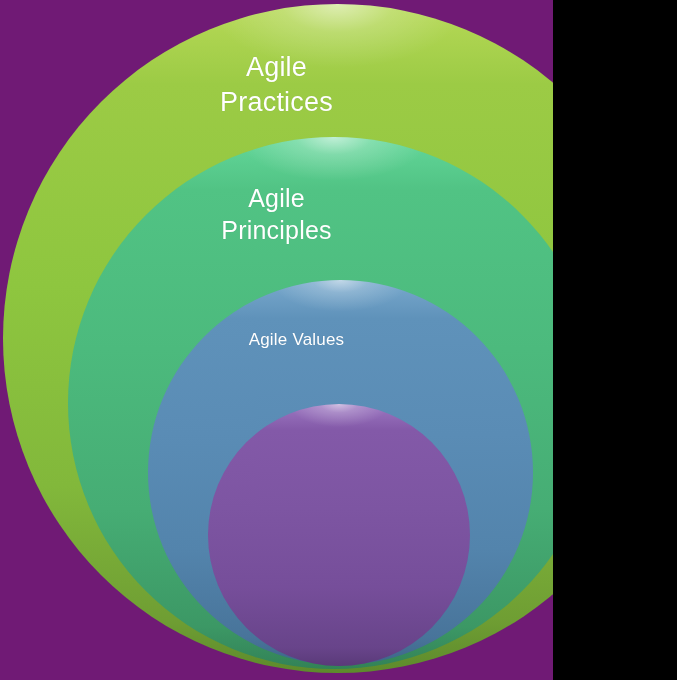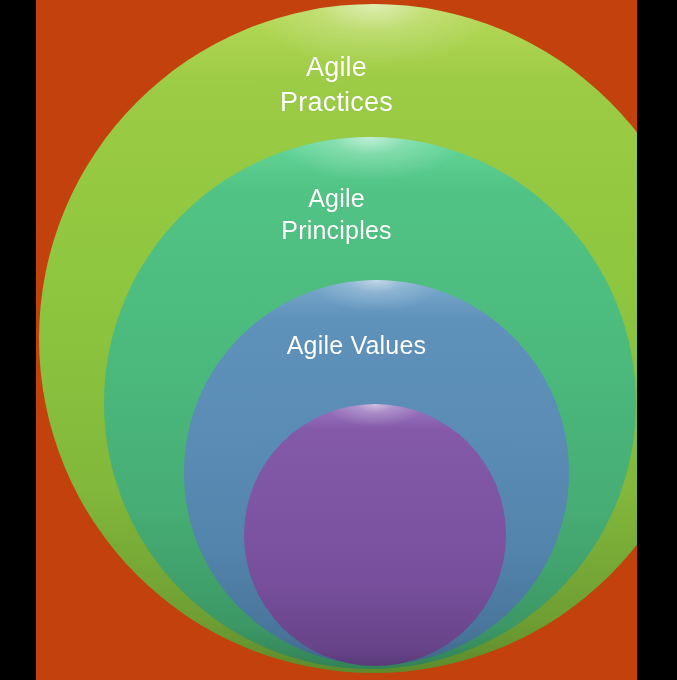--- a/index.html
+++ b/index.html
@@ -6,25 +6,24 @@
   html, body {
     margin: 0;
     padding: 0;
     background: #000000;
   }
   body {
     font-family: "Liberation Sans", sans-serif;
   }
   #stage {
     position: relative;
-    width: 601px;
+    width: 553px;
     height: 680px;
-    background: #c2410c;
+    background: #701a75;
     overflow: hidden;
-    margin-left: 36px;
   }
 
   .ring {
     position: absolute;
     border-radius: 50%;
     box-sizing: border-box;
     display: block;
   }
 
   
@@ -127,21 +126,21 @@
   .label-principles {
     left: 0;
     right: 0;
     top: 182px;
     font-size: 25px;
   }
   .label-values {
     left: 0;
     right: 0;
     top: 329px;
-    font-size: 25px;
+    font-size: 17px;
     padding-left: 40px;
   }
   .label-need {
     left: 0;
     right: 0;
     top: 481px;
     font-size: 24px;
   }
 </style>
 </head>

